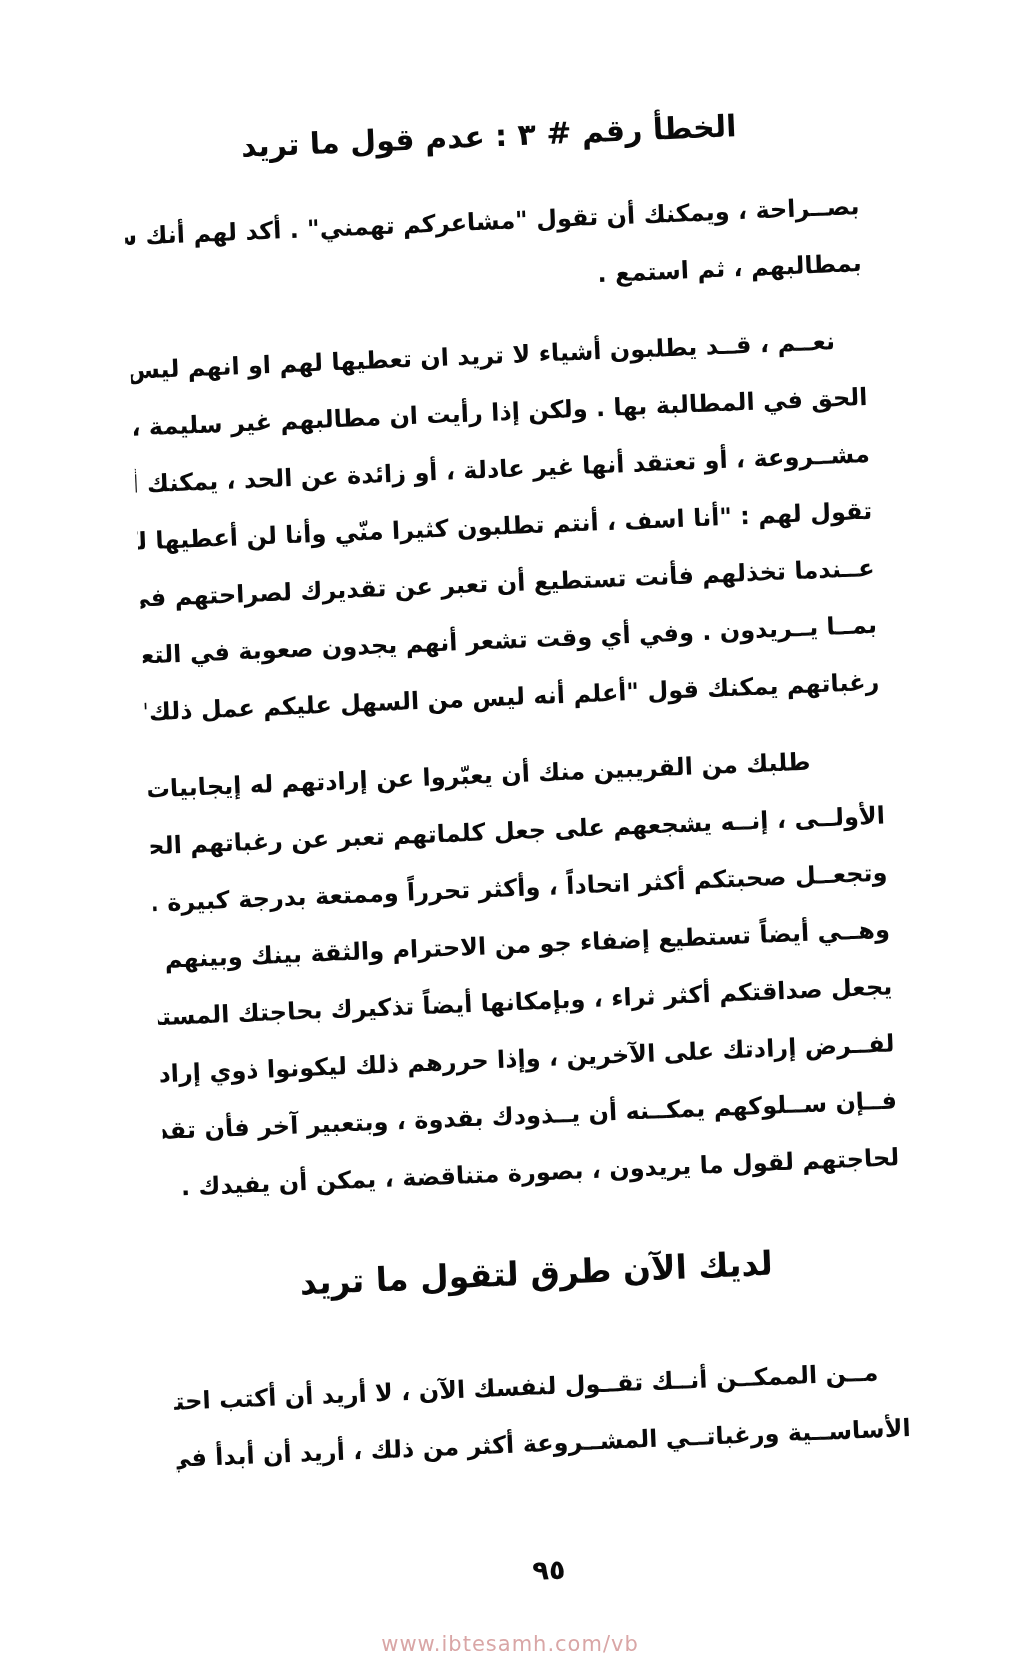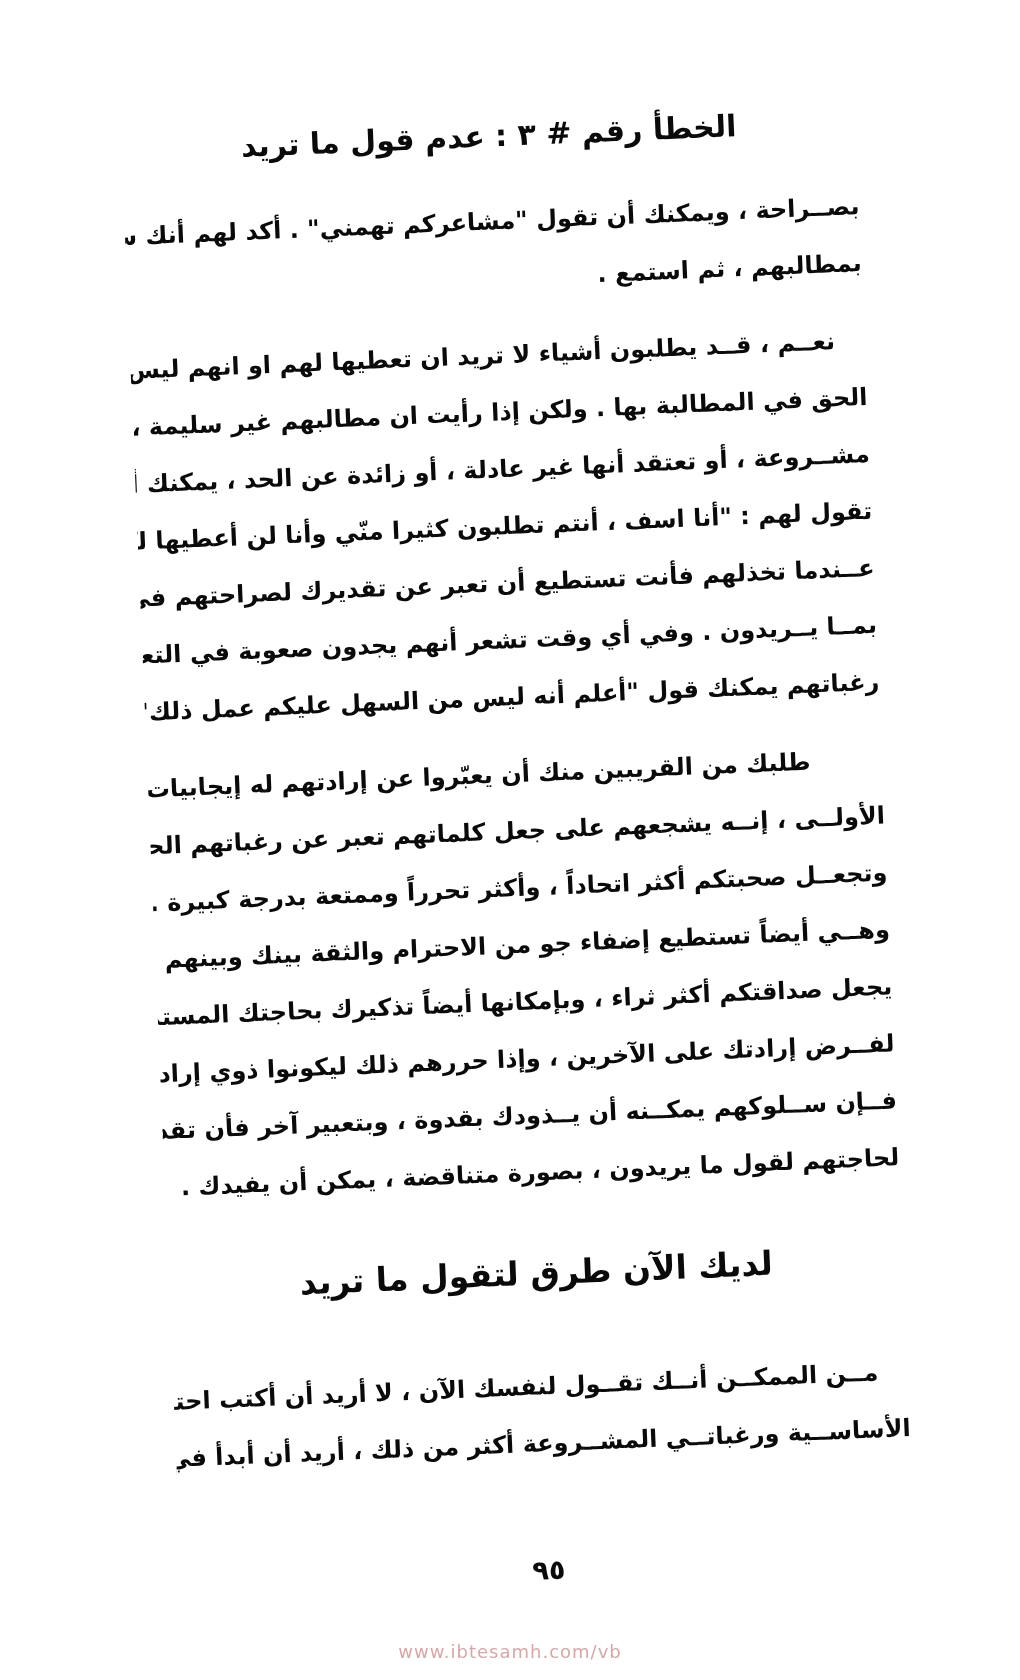--- a/index.html
+++ b/index.html
@@ -59,22 +59,22 @@
   .page-number {
     text-align: center;
     font-size: 27px;
     font-weight: bold;
     margin-top: 82px;
   }
   .watermark {
     position: absolute;
     left: 50%;
     transform: translateX(-50%);
-    bottom: 18px;
-    font-size: 18px;
+    bottom: 24px;
+    font-size: 21px;
     letter-spacing: 1px;
     direction: ltr;
     font-family: "DejaVu Sans", sans-serif;
   }
 </style>
 </head>
 <body>
 
 <div class="page" style="color: rgb(10, 10, 10); background: rgb(255, 255, 255);">
   <div class="scan">

